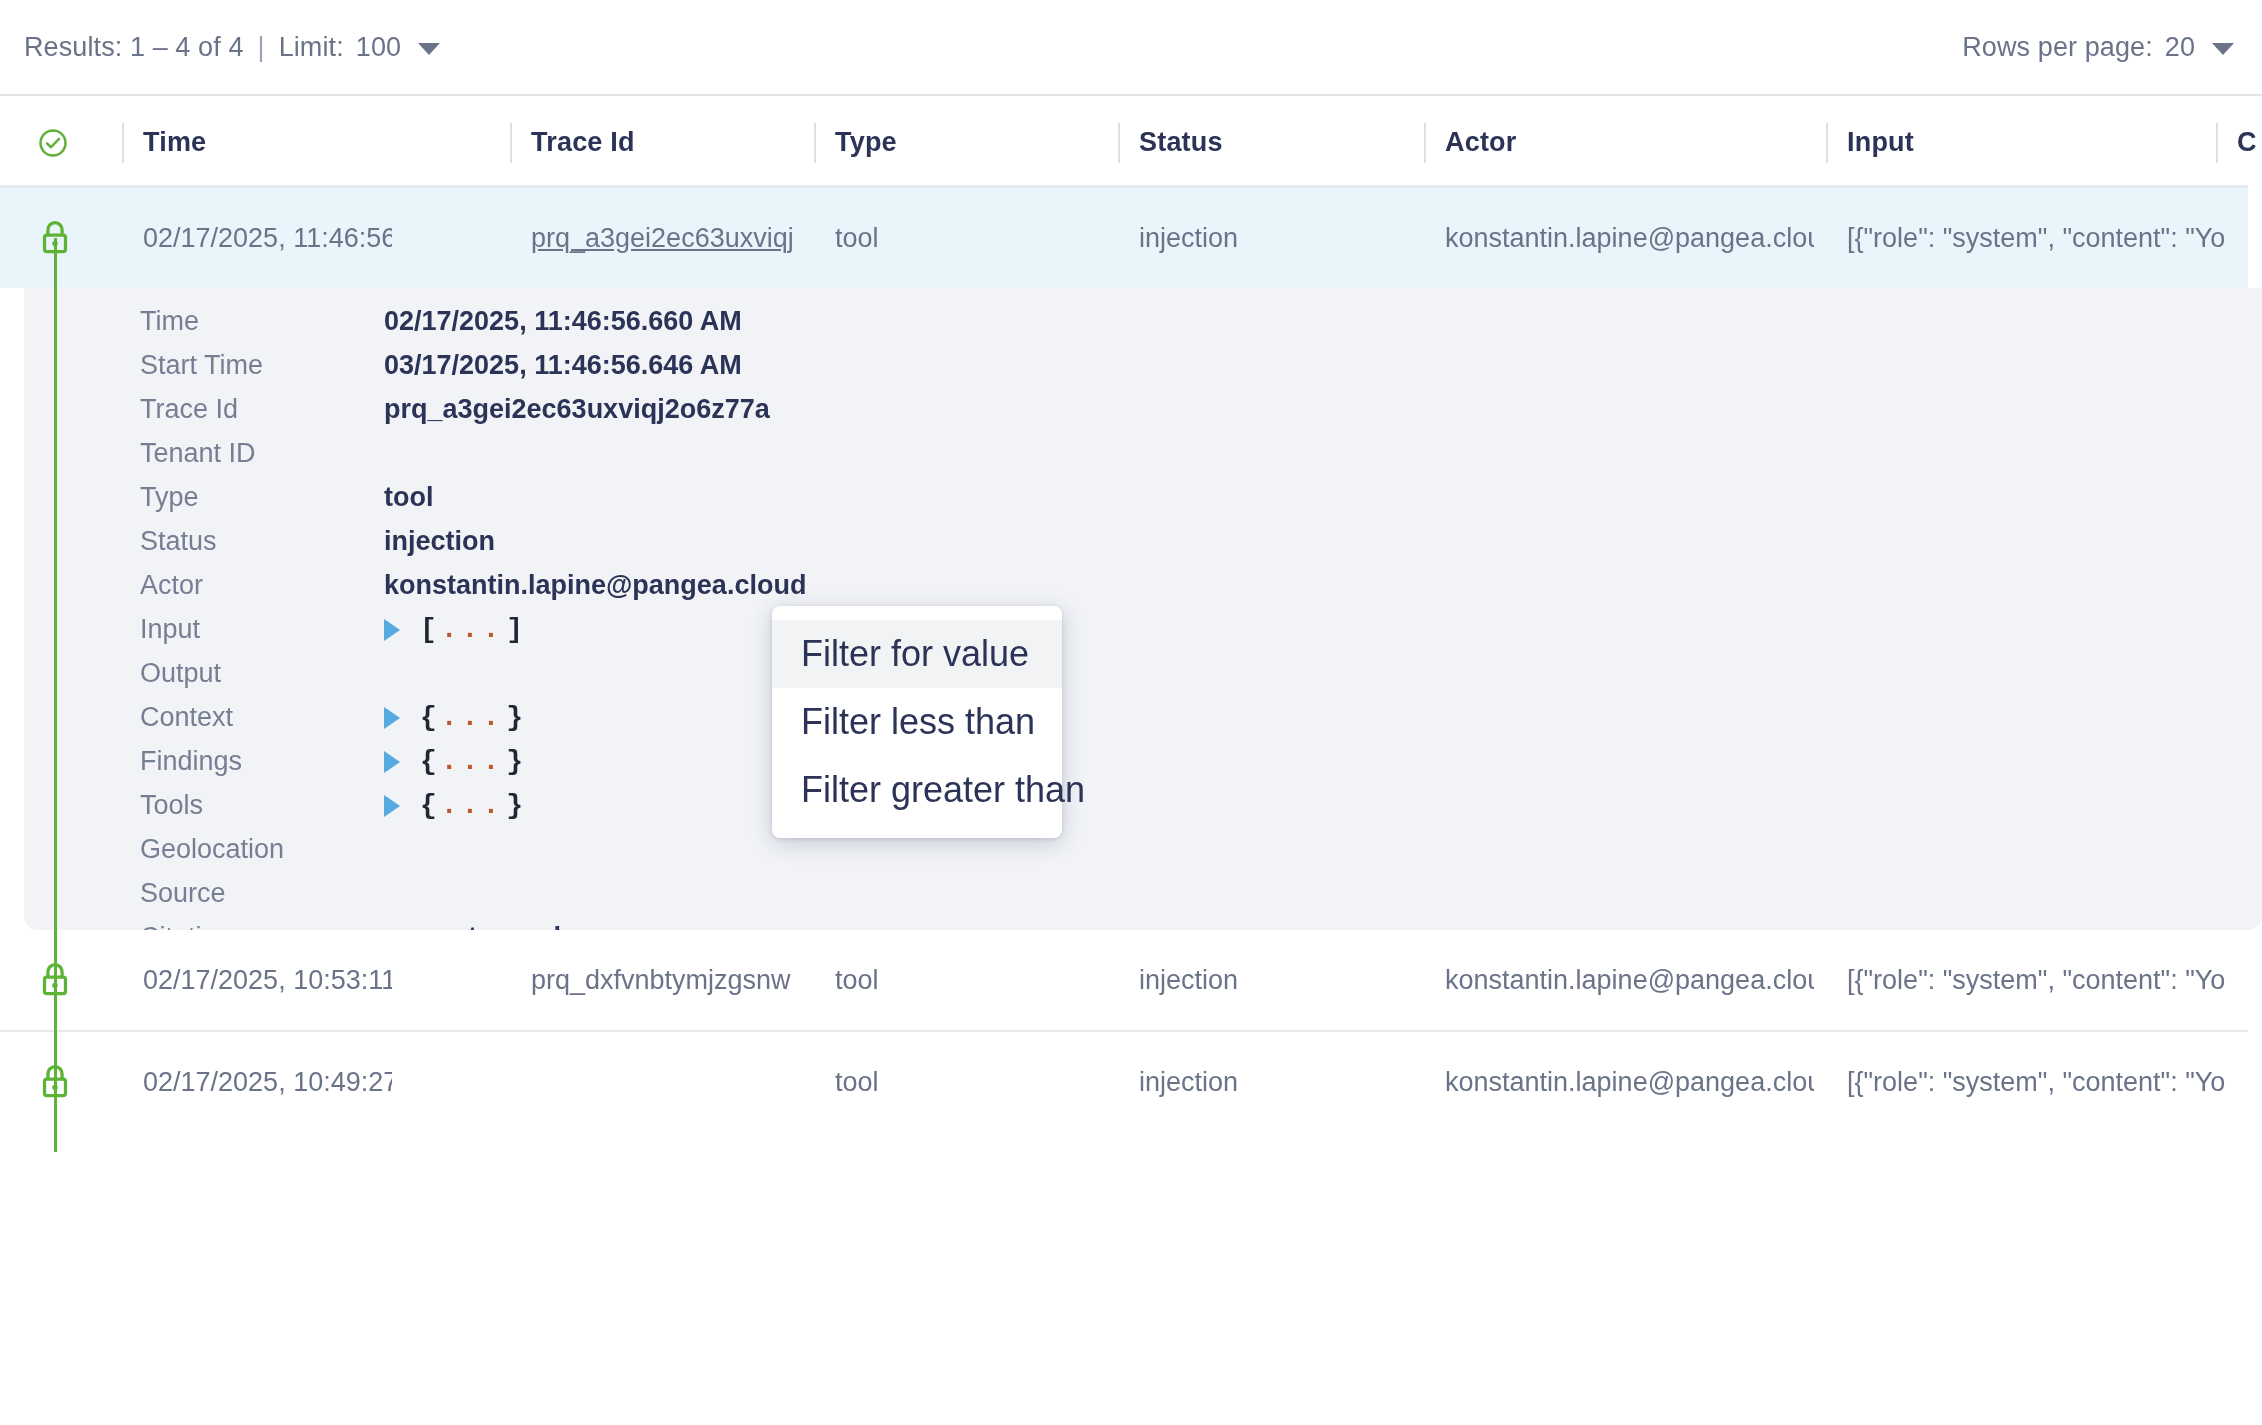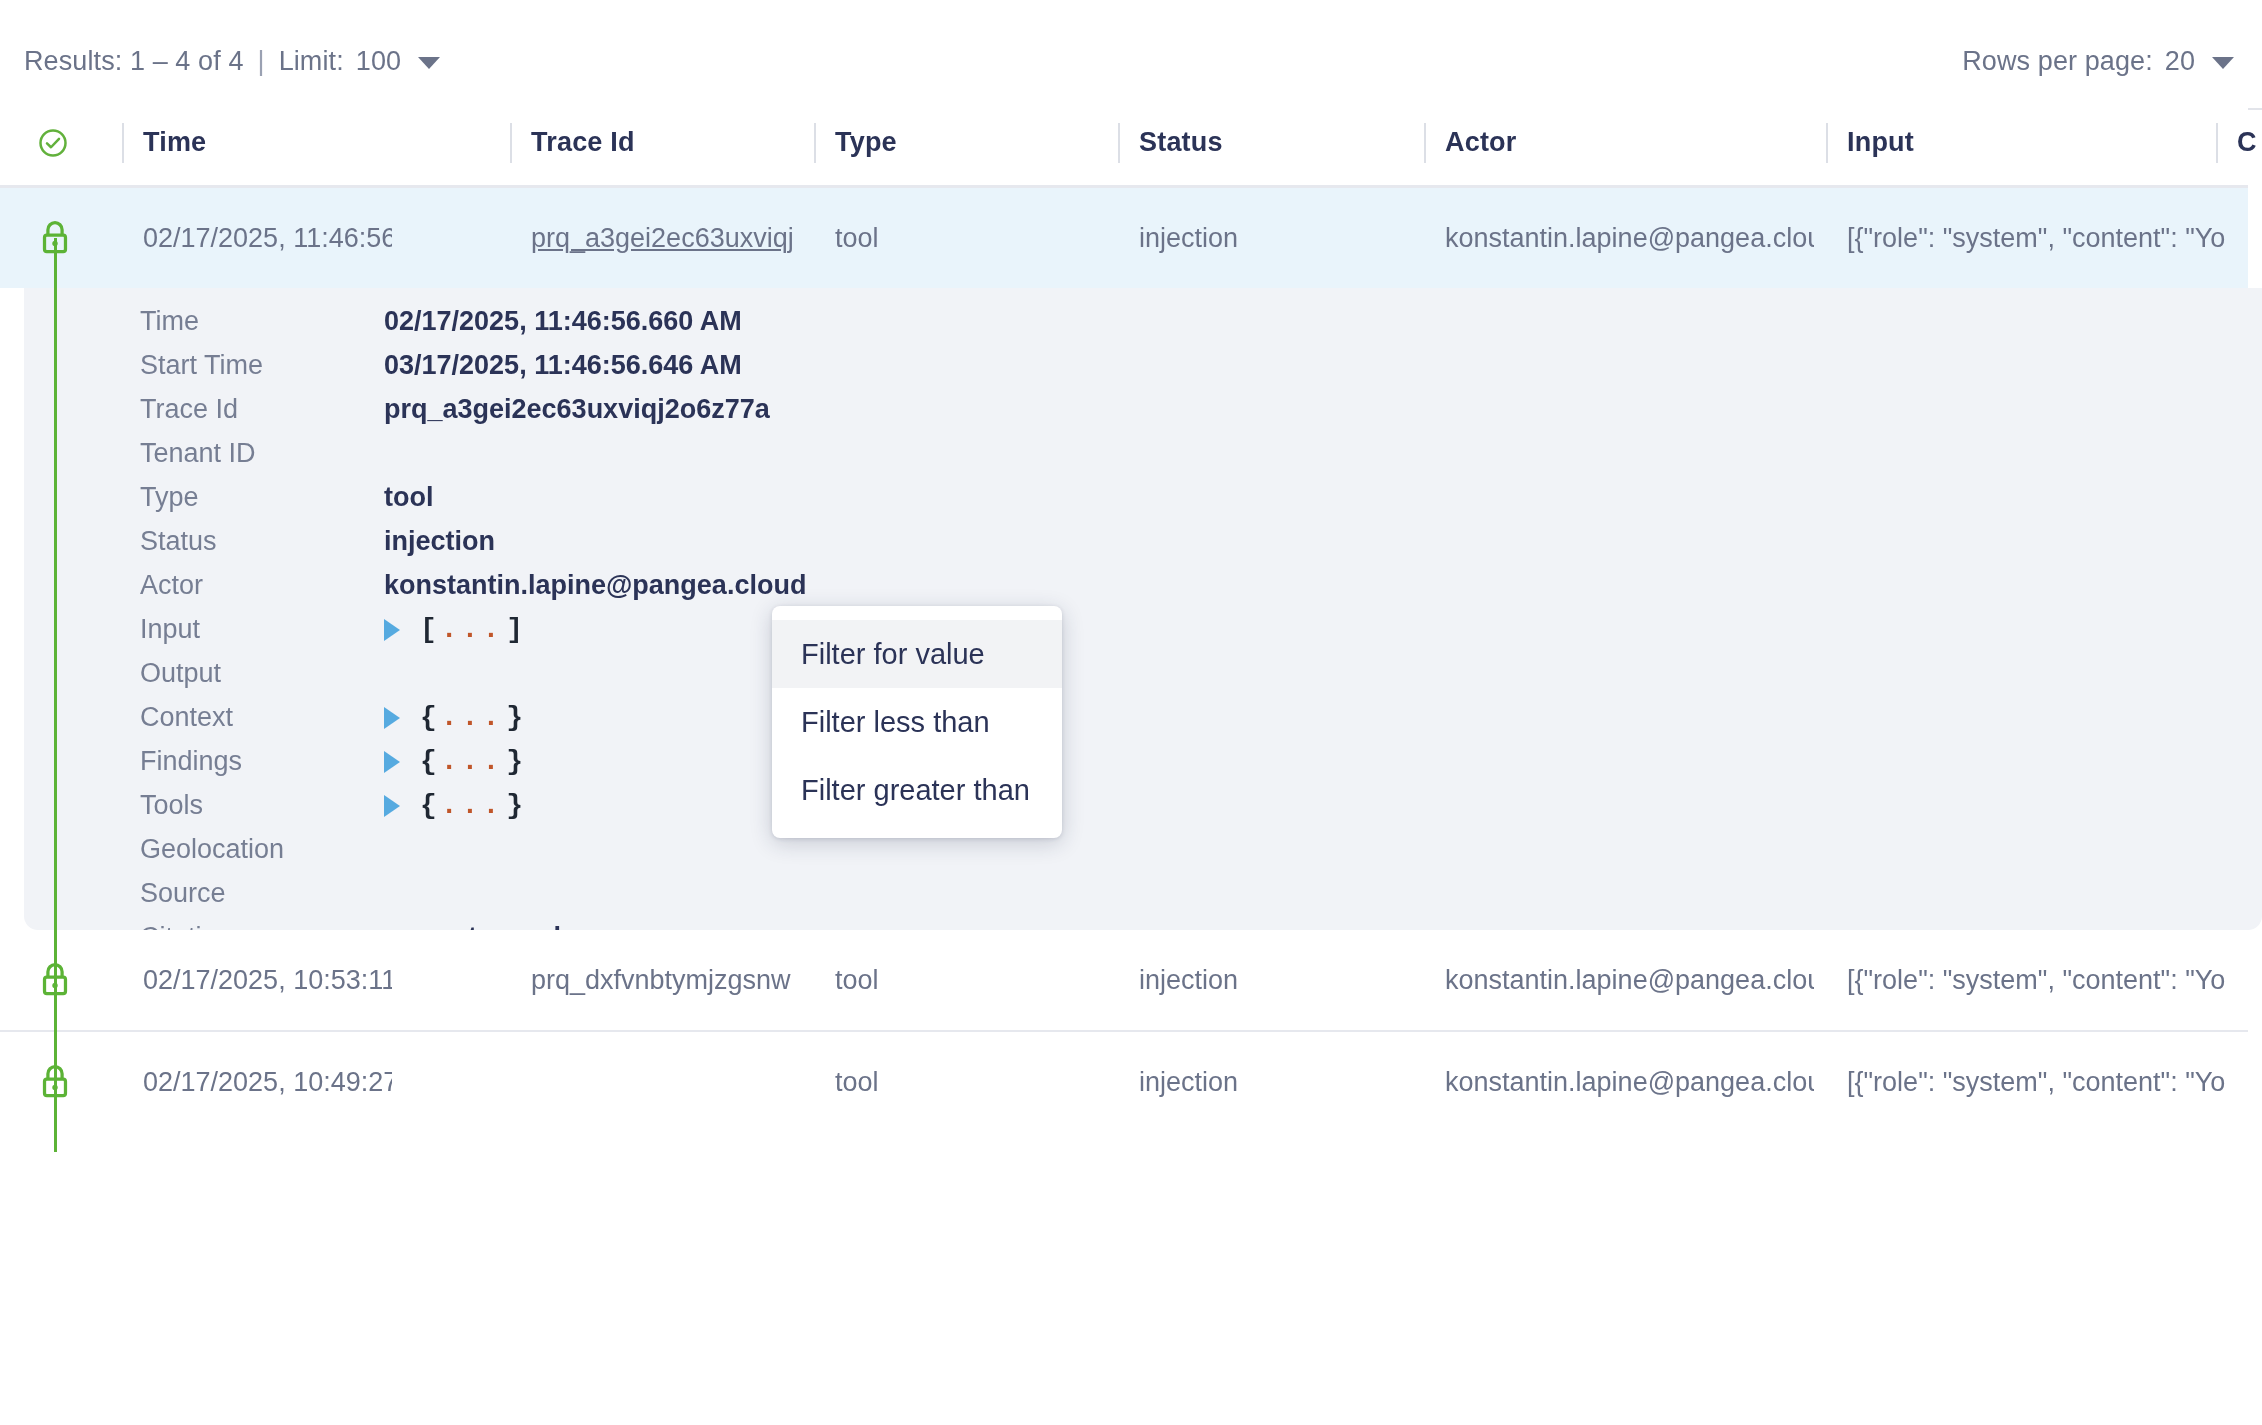--- a/index.html
+++ b/index.html
@@ -17,21 +17,20 @@
     position: absolute;
     top: 0; left: 0;
     width: 2262px;
     height: 96px;
     display: flex;
     align-items: center;
     justify-content: space-between;
     padding: 0 28px 0 24px;
     border-bottom: 2px solid #e2e4ea;
     background: #ffffff;
-    margin-top: 14px;
   }
   .toolbar-left, .toolbar-right {
     display: flex;
     align-items: center;
     font-size: 27px;
     color: #6b7389;
     letter-spacing: .1px;
   }
   .results-text { color: #6b7389; }
   .pipe { margin: 0 14px; color: #9aa1b2; }
@@ -196,21 +195,21 @@
     border-radius: 8px;
     box-shadow: 0 5px 22px rgba(30,40,70,.20), 0 1px 4px rgba(30,40,70,.13);
     padding: 14px 0;
     z-index: 50;
   }
   .ctx-item {
     height: 68px;
     display: flex;
     align-items: center;
     padding-left: 29px;
-    font-size: 29px;
+    font-size: 36px;
     color: #2b3357;
     white-space: nowrap;
   }
   .ctx-item.hover { background: #f2f3f5; }
 </style>
 </head>
 <body>
 
 <div class="toolbar">
   <div class="toolbar-left">

